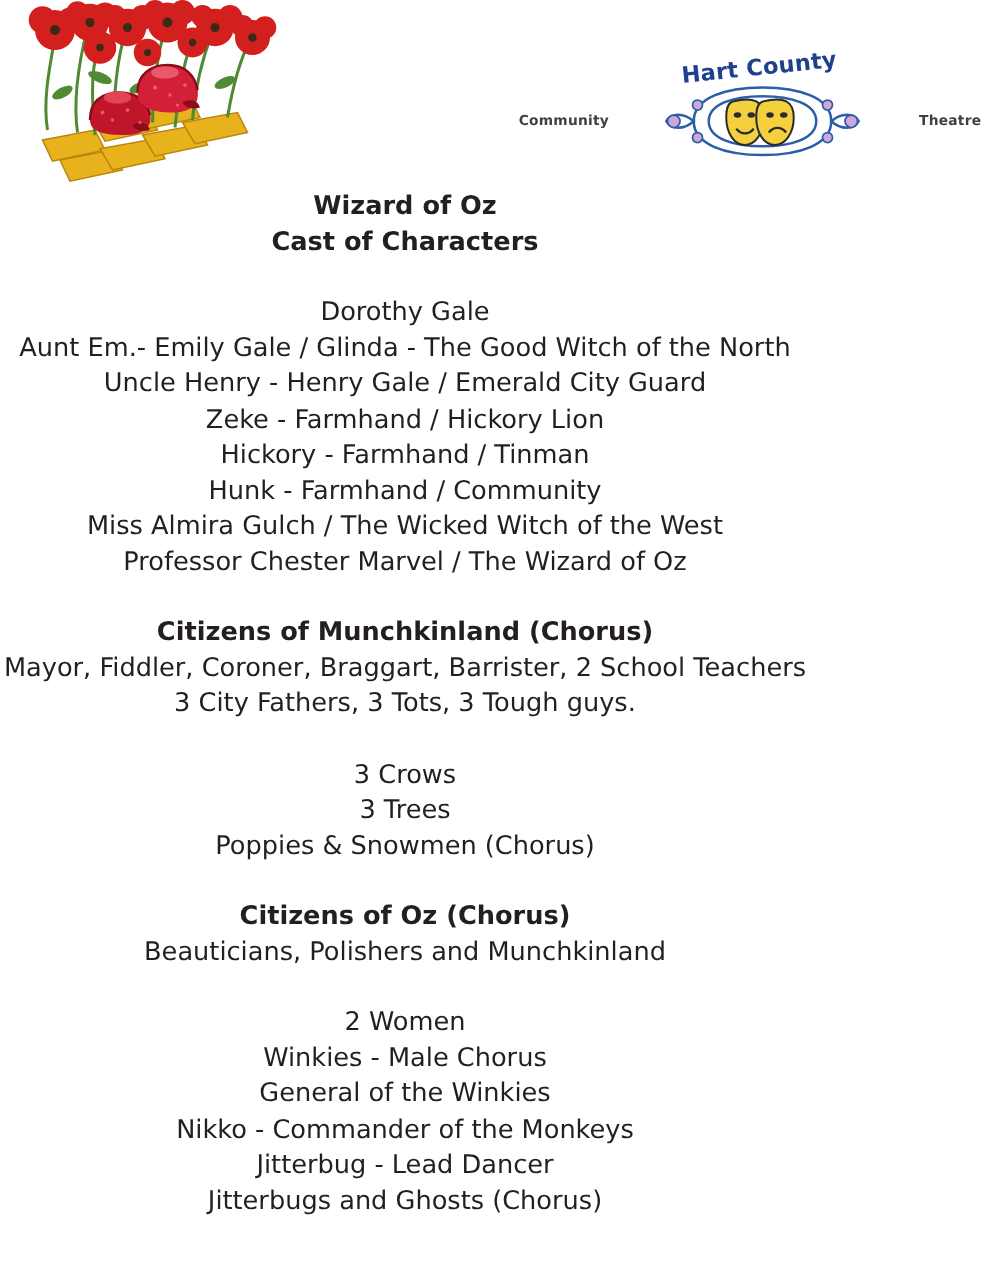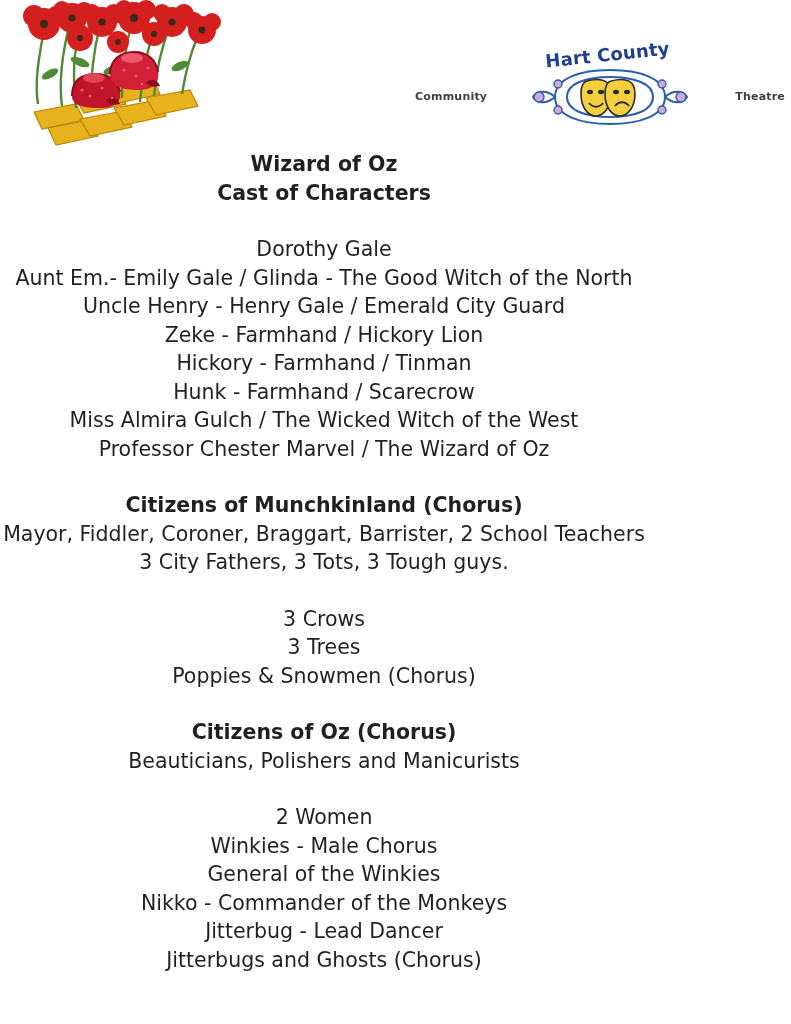--- a/index.html
+++ b/index.html
@@ -228,21 +228,21 @@
   </div>
 
   <div class="spacer"></div>
 
   <div>
     <div class="line">Dorothy Gale</div>
     <div class="line">Aunt Em.- Emily Gale / Glinda - The Good Witch of the North</div>
     <div class="line">Uncle Henry - Henry Gale / Emerald City Guard</div>
     <div class="line">Zeke - Farmhand / Hickory Lion</div>
     <div class="line">Hickory - Farmhand / Tinman</div>
-    <div class="line">Hunk - Farmhand / Scarecrow</div>
+    <div class="line">Hunk - Farmhand / Community</div>
     <div class="line">Miss Almira Gulch / The Wicked Witch of the West</div>
     <div class="line">Professor Chester Marvel / The Wizard of Oz</div>
   </div>
 
   <div class="spacer"></div>
 
   <div>
     <div class="line bold">Citizens of Munchkinland (Chorus)</div>
     <div class="line">Mayor, Fiddler, Coroner, Braggart, Barrister, 2 School Teachers</div>
     <div class="line">3 City Fathers, 3 Tots, 3 Tough guys.</div>
@@ -253,21 +253,21 @@
   <div>
     <div class="line">3 Crows</div>
     <div class="line">3 Trees</div>
     <div class="line">Poppies &amp; Snowmen (Chorus)</div>
   </div>
 
   <div class="spacer"></div>
 
   <div>
     <div class="line bold">Citizens of Oz (Chorus)</div>
-    <div class="line">Beauticians, Polishers and Manicurists</div>
+    <div class="line">Beauticians, Polishers and Munchkinland</div>
   </div>
 
   <div class="spacer"></div>
 
   <div>
     <div class="line">2 Women</div>
     <div class="line">Winkies - Male Chorus</div>
     <div class="line">General of the Winkies</div>
     <div class="line">Nikko - Commander of the Monkeys</div>
     <div class="line">Jitterbug - Lead Dancer</div>

